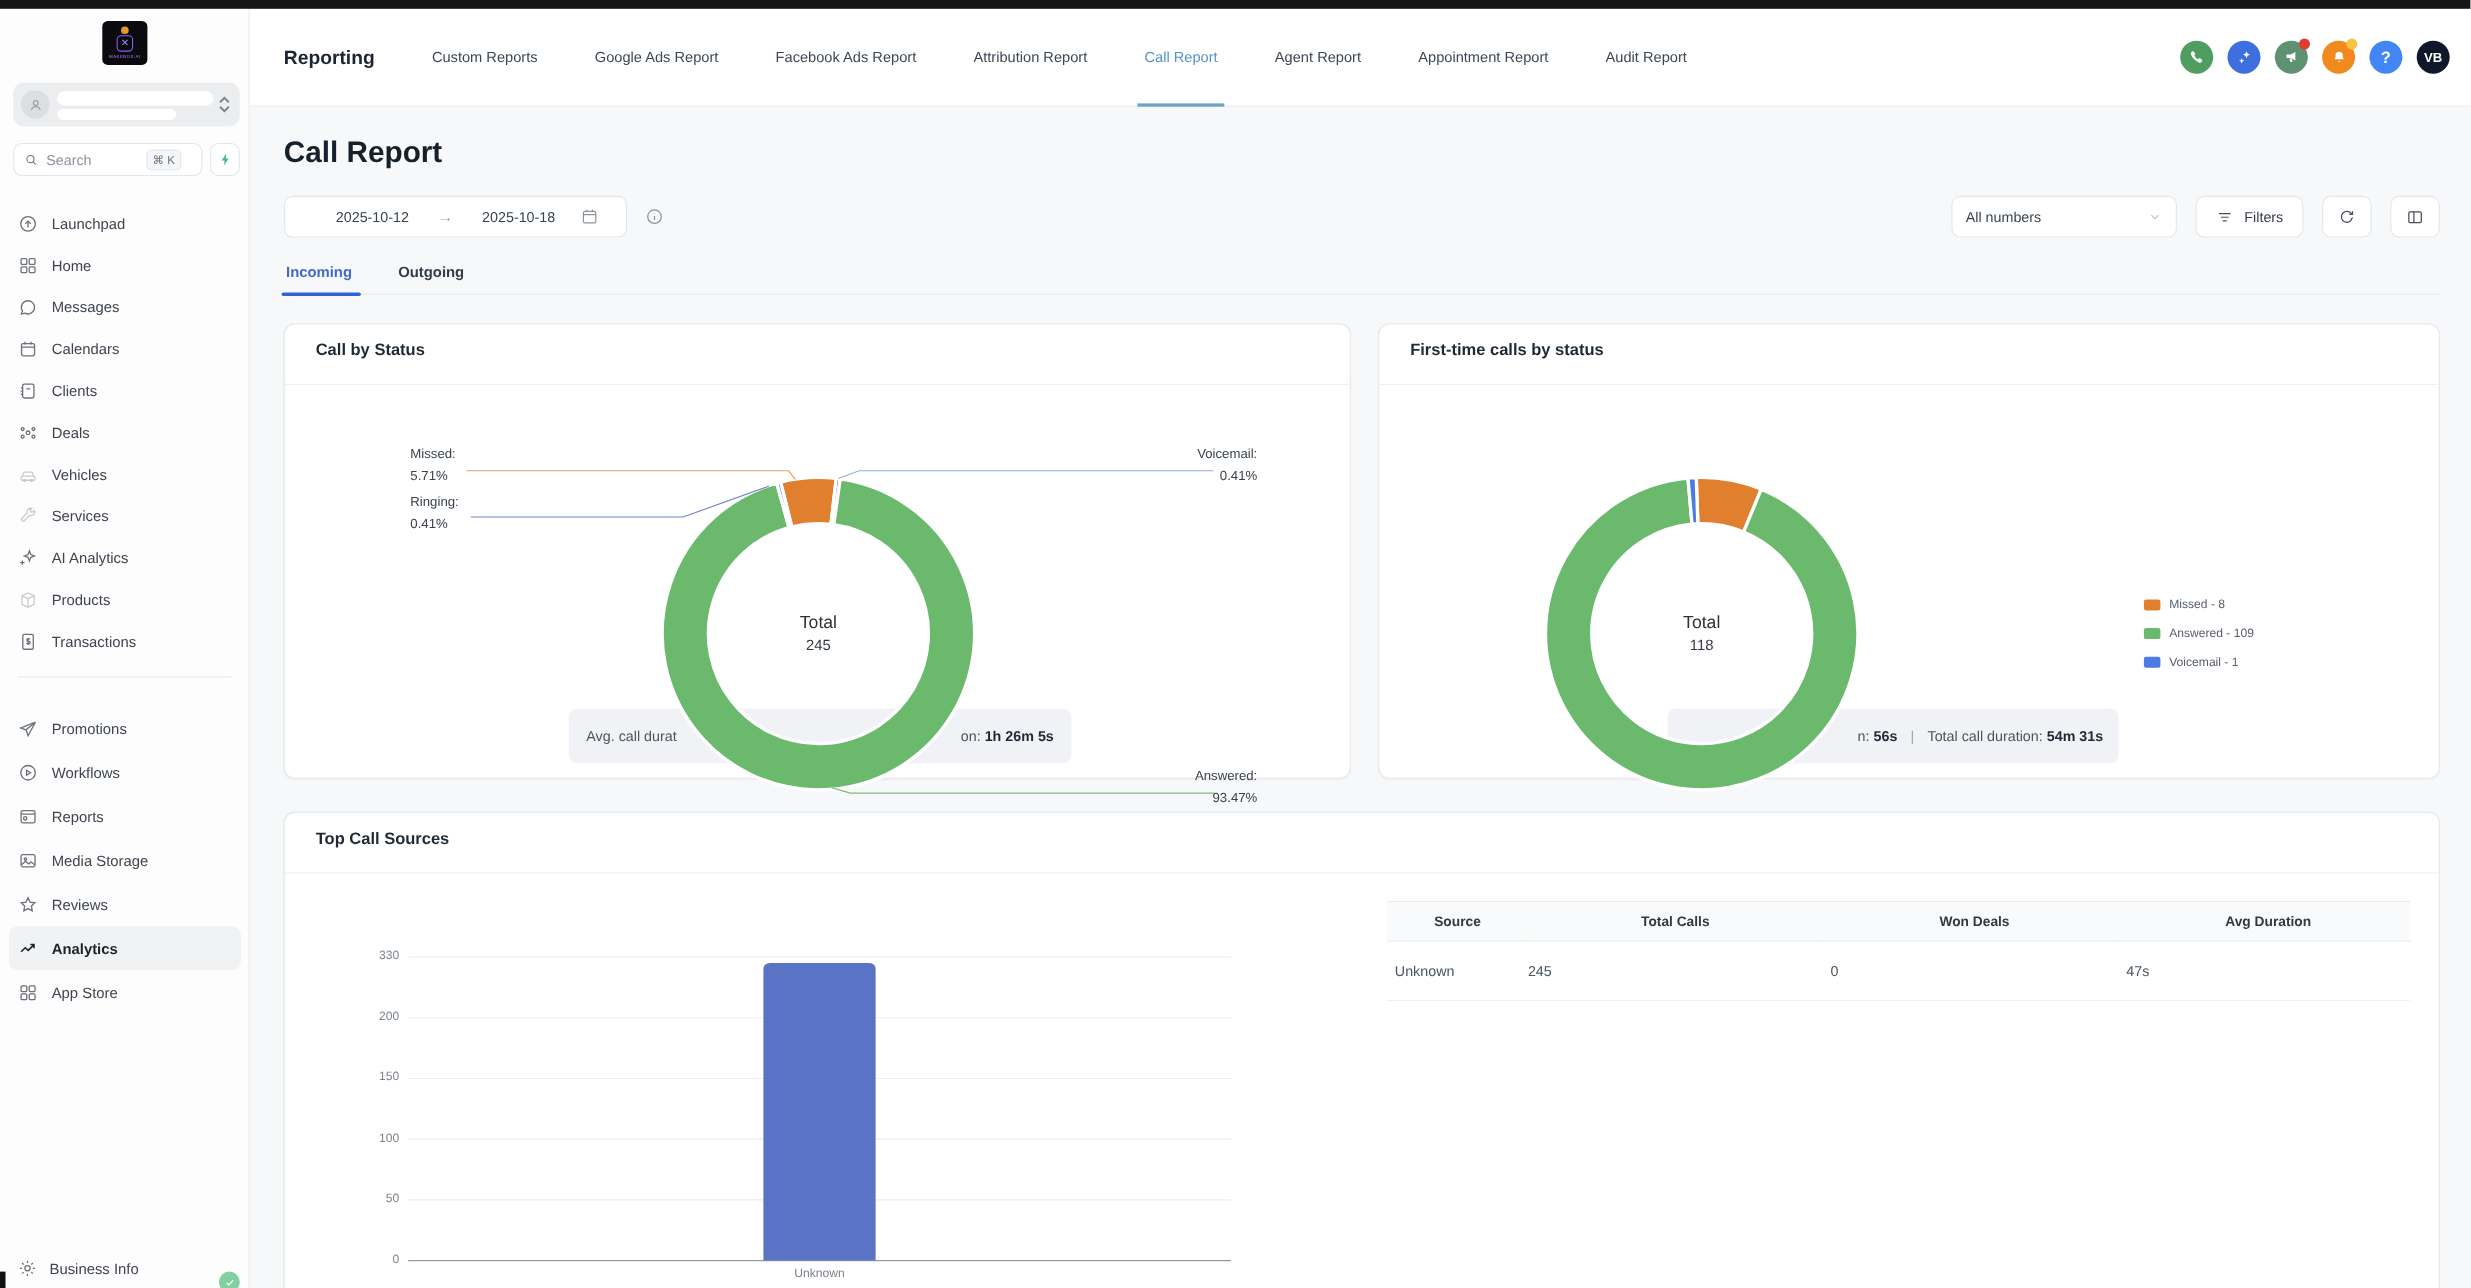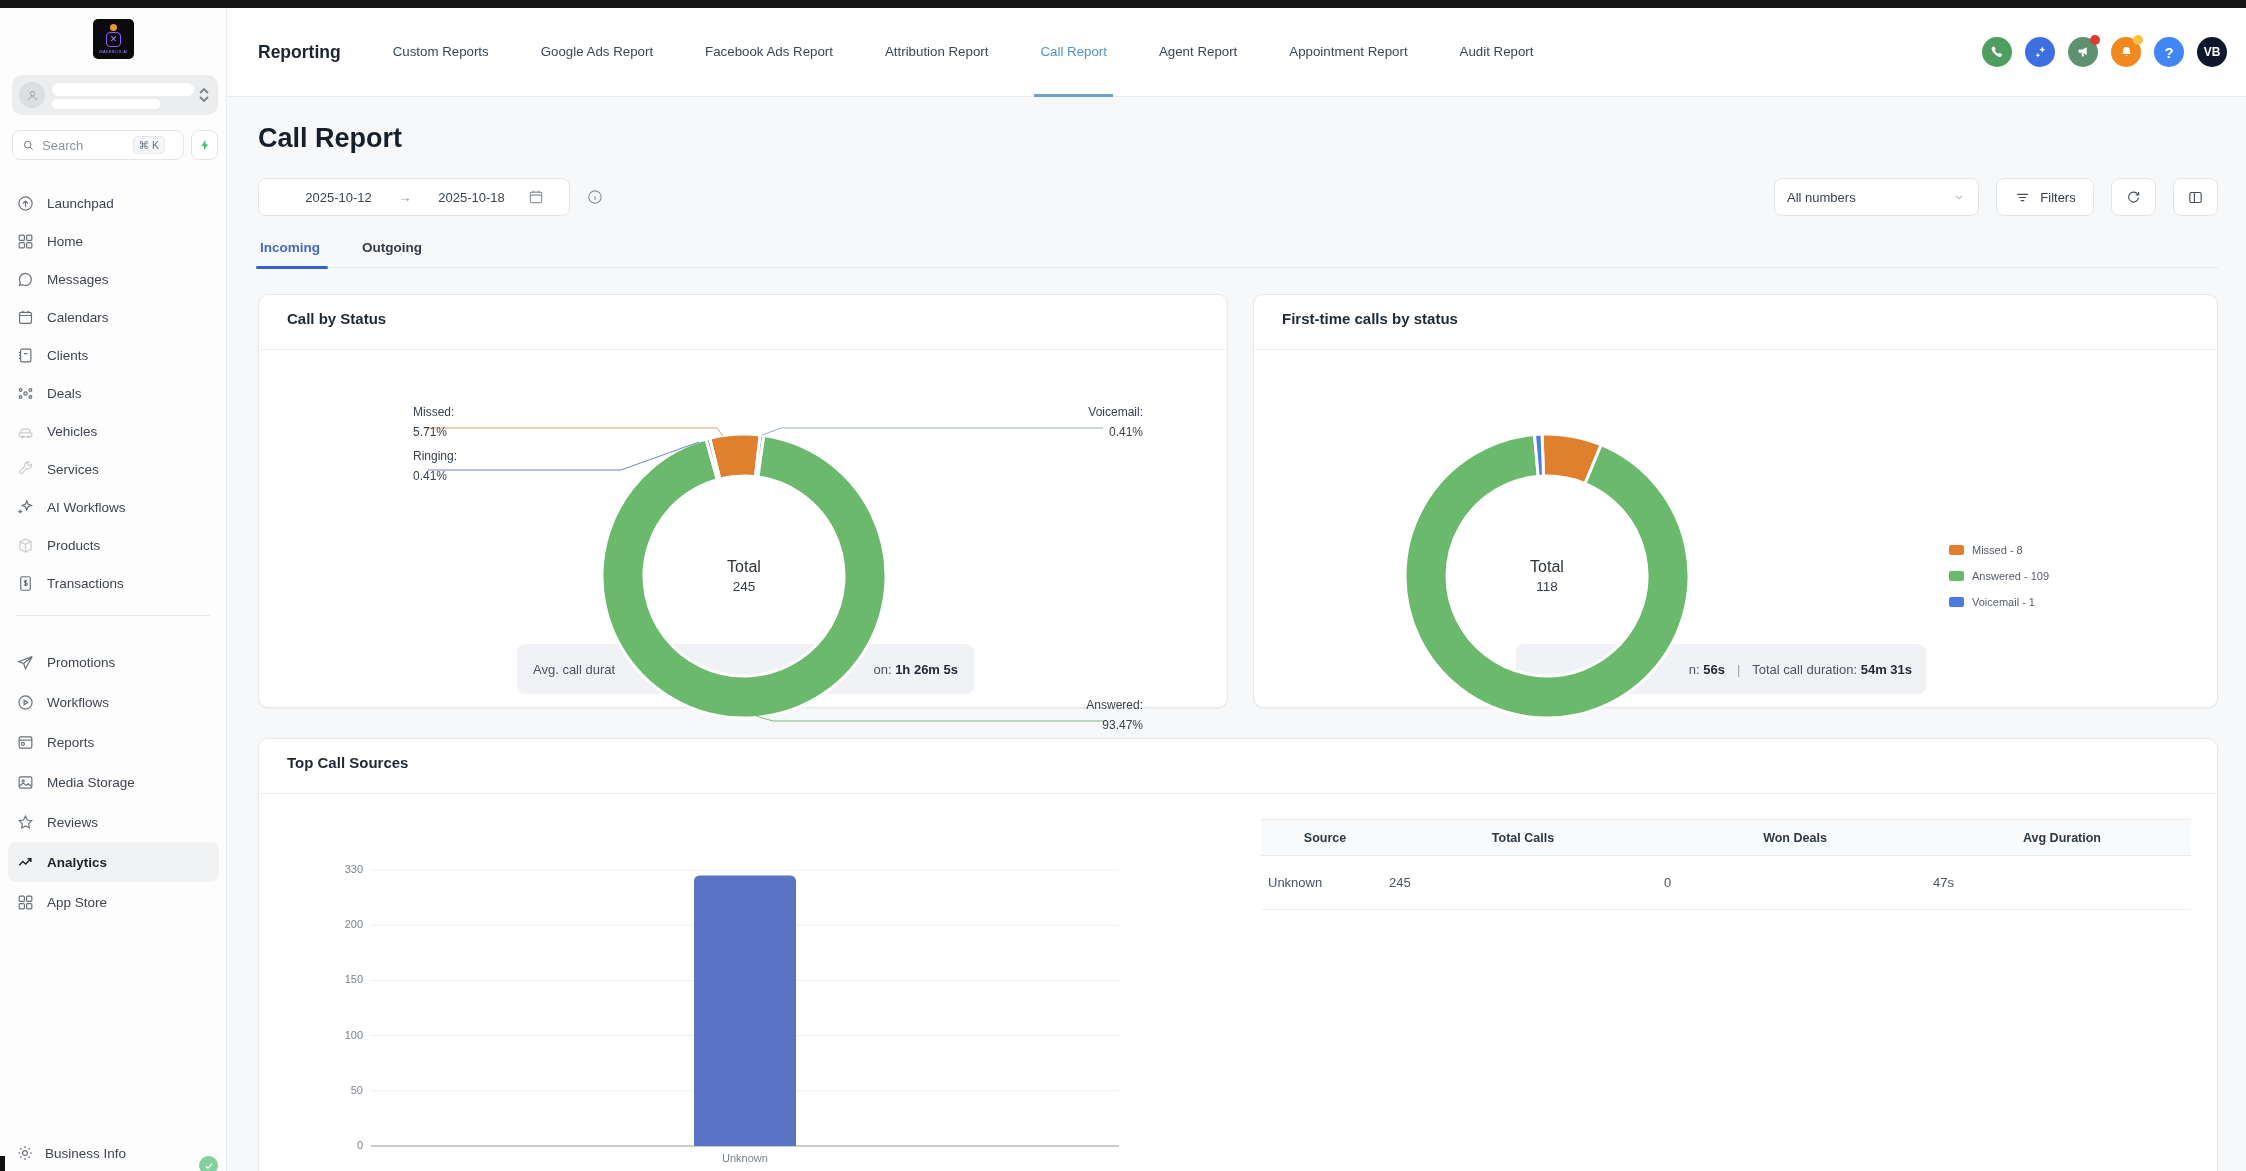--- a/index.html
+++ b/index.html
@@ -93,21 +93,21 @@
   .card-hr { position:absolute; left:0; right:0; top:54px; height:1px; background:#eef0f2; }
   #card-status { width:970px; height:414px; }
   #card-first { width:965px; height:414px; }
   #card-sources { width:1960px; height:560px; margin-top:30px; }
 
   .donut-svg { position:absolute; left:0; top:0; z-index:2; pointer-events:none; overflow:visible; }
   .donut-center { position:absolute; z-index:3; text-align:center; transform:translate(-50%,-50%); }
   .donut-center .t1 { font-size:16px; color:#2b3238; }
   .donut-center .t2 { font-size:13.5px; color:#333a41; margin-top:3px; }
   .callout { position:absolute; z-index:3; font-size:12px; line-height:20px; color:#39424c; white-space:nowrap; }
-  .callout span { display:block;margin-left:40px; }
+  .callout span { display:block; }
 
   .stats-pill { position:absolute; height:50px; background:#f1f2f5; border-radius:8px; z-index:1; display:flex; align-items:center; font-size:13px; color:#4a545e; padding:0 16px; }
   .stats-pill b { color:#1f2833; font-weight:700; }
   .stats-sep { color:#9aa3ac; padding:0 12px; }
   .spacer { flex:1; }
   #pill-first { justify-content:flex-end; padding-right:14px; }
 
   .legend { position:absolute; left:695px; top:242px; z-index:1; }
   .legend-item { display:flex; align-items:center; gap:8px; height:26px; cursor:pointer; }
   .legend-sq { width:15px; height:10px; border-radius:2px; flex:none; }
@@ -243,21 +243,21 @@
         </span>
         <span class="nav-label">Services</span>
       </div>
       <div class="nav-item">
         <span class="nav-icon">
           <svg viewBox="0 0 24 24">
             <path d="M13.6 3.6l1.6 4.2 4.2 1.6-4.2 1.6-1.6 4.2-1.6-4.2-4.2-1.6 4.2-1.6z"></path>
             <path d="M5.4 14.6v5M2.9 17.1h5"></path>
           </svg>
         </span>
-        <span class="nav-label">AI Workflows</span>
+        <span class="nav-label">AI Analytics</span>
       </div>
       <div class="nav-item faded">
         <span class="nav-icon">
           <svg viewBox="0 0 24 24">
             <path d="M12 3.8l7 3.3v9.8l-7 3.3-7-3.3V7.1z"></path>
             <path d="M5 7.1l7 3.3 7-3.3M12 10.4V20"></path>
           </svg>
         </span>
         <span class="nav-label">Products</span>
       </div>

